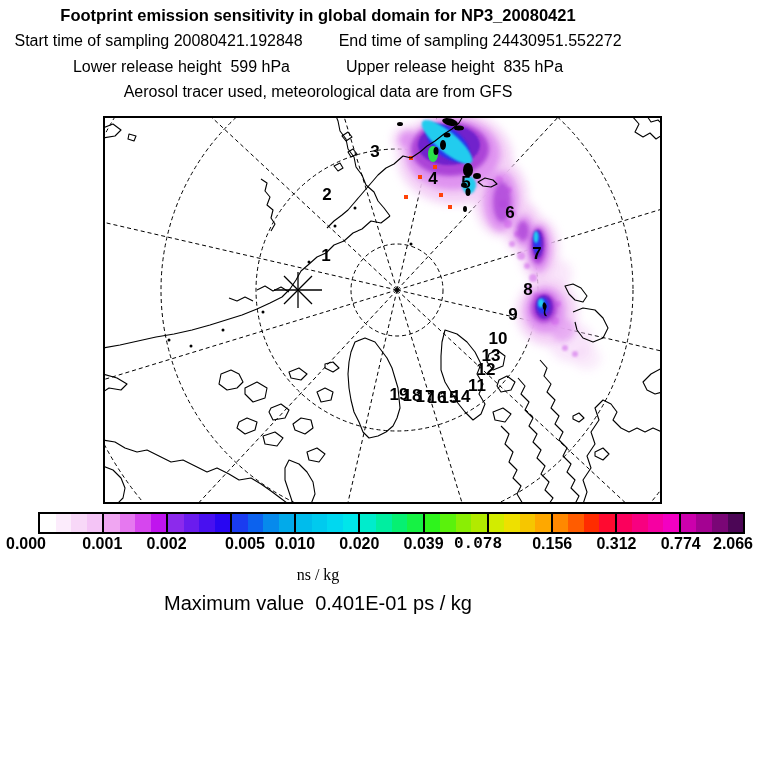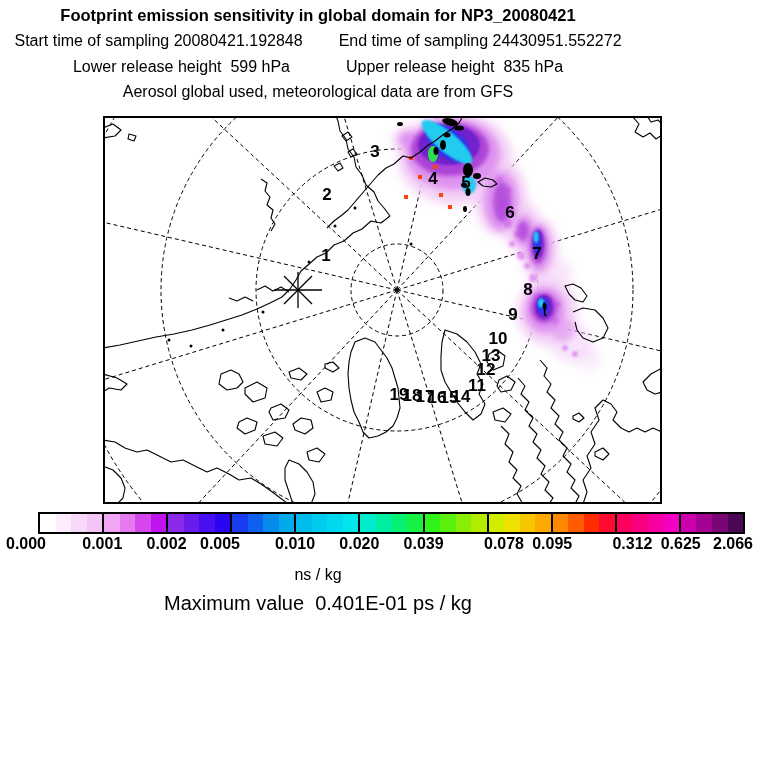--- a/index.html
+++ b/index.html
@@ -10,39 +10,39 @@
   #sampling-line{top:32px;font-size:16px;gap:36px;}
   #release-line{top:58px;font-size:16px;gap:56px;}
   #tracer-line{top:83px;font-size:16px;}
   #map-wrap{position:absolute;left:103px;top:116px;width:559px;height:388px;}
   #colorbar{position:absolute;left:38px;top:512px;width:707px;height:22px;border:2px solid #000;box-sizing:border-box;display:flex;background:#fff;}
   .cb-seg{flex:1;display:flex;border-left:2px solid #000;}
   .cb-seg:first-child{border-left:none;}
   .cb-cell{flex:1;}
   #cb-ticks{position:absolute;left:0;top:535px;width:768px;height:20px;font-size:16px;font-weight:bold;}
   #cb-ticks span{position:absolute;transform:translateX(-50%);white-space:pre;}
-  #units-line{top:566px;font-size:16px;}
+  #units-line{top:566px;font-size:16px;font-family:Liberation Serif, serif;}
   #max-line{top:592px;font-size:20px;}
 </style>
 </head>
 <body>
 
 <div class="hline" id="title-line">
   <span>Footprint emission sensitivity in global domain for NP3_20080421</span>
 </div>
 <div class="hline" id="sampling-line">
   <span>Start time of sampling 20080421.192848</span>
   <span>End time of sampling 24430951.552272</span>
 </div>
 <div class="hline" id="release-line">
   <span>Lower release height  599 hPa</span>
   <span>Upper release height  835 hPa</span>
 </div>
 <div class="hline" id="tracer-line">
-  <span>Aerosol global used, meteorological data are from GFS</span>
+  <span>Aerosol tracer used, meteorological data are from GFS</span>
 </div>
 
 <div id="map-wrap">
 <svg width="559" height="388" viewBox="0 0 559 388">
   <defs>
     <clipPath id="mclip">
           <rect x="2" y="2" width="555" height="384"></rect>
         </clipPath>
     <filter id="b5" x="-60%" y="-60%" width="220%" height="220%">
           <feGaussianBlur stdDeviation="5"></feGaussianBlur>
@@ -326,28 +326,28 @@
       <div class="cb-cell" style="background: rgb(204, 0, 172);"></div>
       <div class="cb-cell" style="background: rgb(164, 2, 146);"></div>
       <div class="cb-cell" style="background: rgb(122, 6, 118);"></div>
       <div class="cb-cell" style="background: rgb(76, 6, 86);"></div>
     </div>
   </div>
 <div id="cb-ticks">
     <span style="left: 26px;">0.000</span>
     <span style="left: 102.27px;">0.001</span>
     <span style="left: 166.54px;">0.002</span>
-    <span style="left: 220px;">0.005</span>
+    <span style="left: 245px;">0.005</span>
     <span style="left: 295.08px;">0.010</span>
     <span style="left: 359.35px;">0.020</span>
     <span style="left: 423.62px; text-align: right;">0.039</span>
-    <span style="left: 504px;">0.078</span>
-    <span style="left: 552.16px;">0.095</span>
-    <span style="left: 616.43px; margin-left: 16px;">0.312</span>
-    <span style="left: 680.7px;">0.625</span>
+    <span style="left: 478px; font-family: Liberation Mono, monospace;">0.078</span>
+    <span style="left: 552.16px;">0.156</span>
+    <span style="left: 616.43px;">0.312</span>
+    <span style="left: 680.7px;">0.774</span>
     <span style="left: 733px;">2.066</span>
   </div>
 
 <div class="hline" id="units-line">
   <span>ns / kg</span>
 </div>
 <div class="hline" id="max-line">
   <span>Maximum value  0.401E-01 ps / kg</span>
 </div>
 

